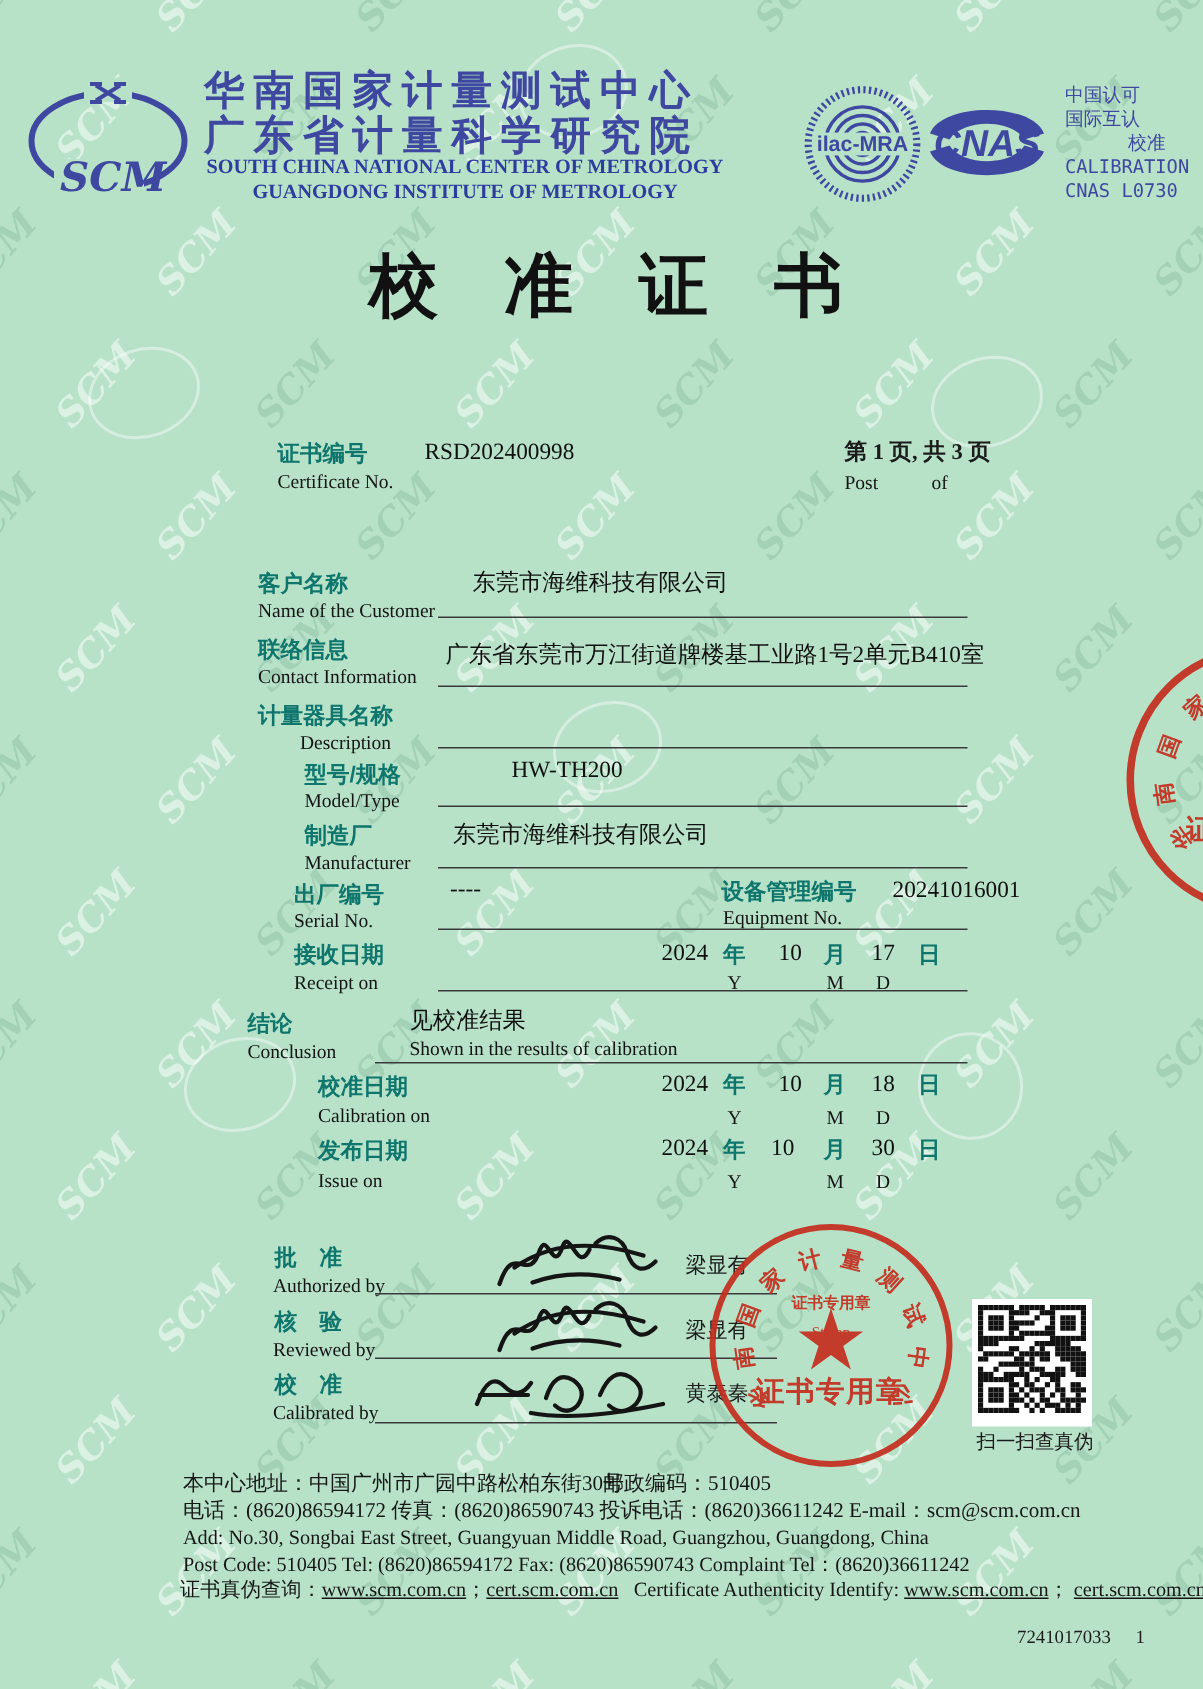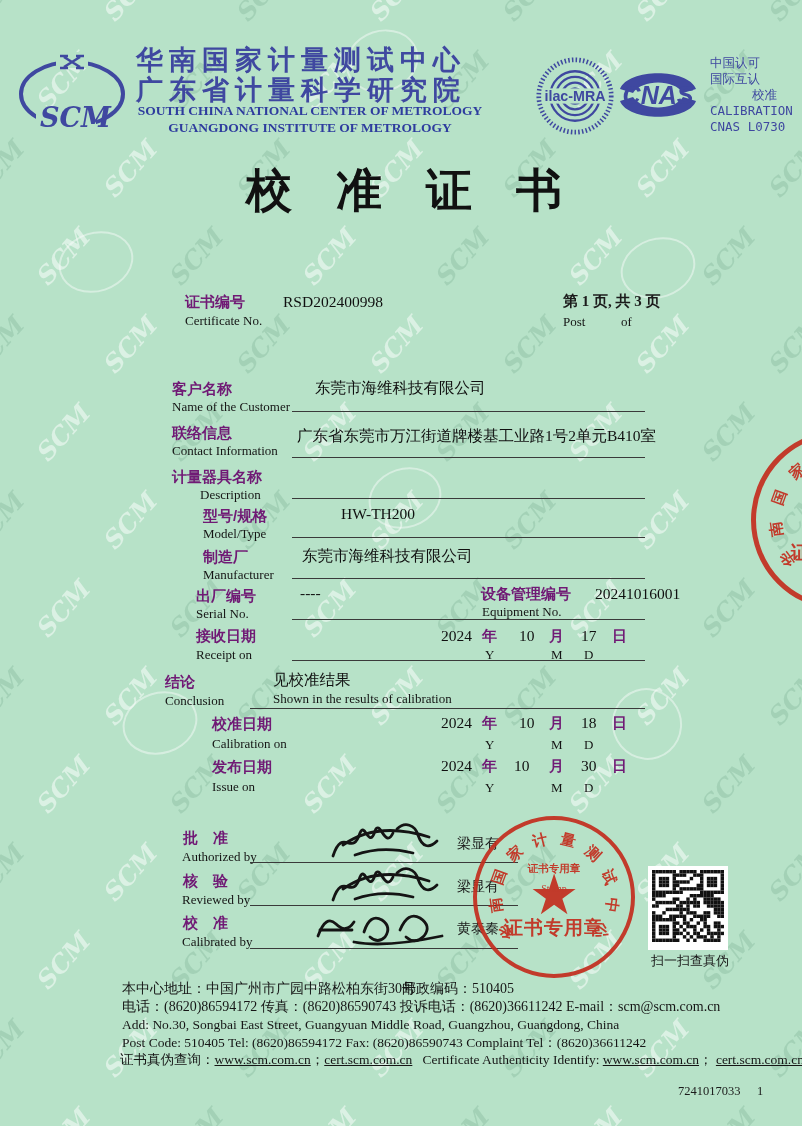--- a/index.html
+++ b/index.html
@@ -14,21 +14,21 @@
   
   .hdr-cn{font-family:"DejaVu Serif",serif;font-weight:700;font-size:27px;color:#3f48a0;letter-spacing:6px;white-space:nowrap;}
   .hdr-en{font-family:"Liberation Serif",serif;font-weight:700;font-size:13.5px;color:#2e3c9e;text-align:center;width:352px;}
   .acc{font-family:"DejaVu Sans Mono",monospace;font-size:12.5px;color:#3f48a0;line-height:15.5px;white-space:nowrap;}
   
   .title-cn{font-family:"DejaVu Serif",serif;font-weight:600;font-size:46px;color:#111;
             letter-spacing:14px;text-align:center;width:802px;white-space:nowrap;}
   .title-en{font-family:"Liberation Serif",serif;font-weight:700;font-size:15px;color:#111;
             letter-spacing:1px;text-align:center;width:802px;}
   
-  .lblcn{font-family:"Liberation Sans",sans-serif;font-weight:600;font-size:15px;color:#701a75;white-space:nowrap;}
+  .lblcn{font-family:"Liberation Sans",sans-serif;font-weight:600;font-size:15px;color:#0f766e;white-space:nowrap;}
   .lblen{font-size:13px;color:#141414;white-space:nowrap;}
   .val{font-size:15.5px;color:#101010;white-space:nowrap;}
   .uline{position:absolute;border-top:1.2px solid #3a3a3a;height:0;}
   .pgnum{font-weight:700;font-size:15px;white-space:nowrap;}
   
   .signame{font-size:14px;white-space:nowrap;}
   .sig svg{display:block;}
   
   .stamp{position:absolute;border:4px solid #c32d1e;border-radius:50%;color:#c32d1e;opacity:.92;}
   .stamp--edge{border-width:5px;}

